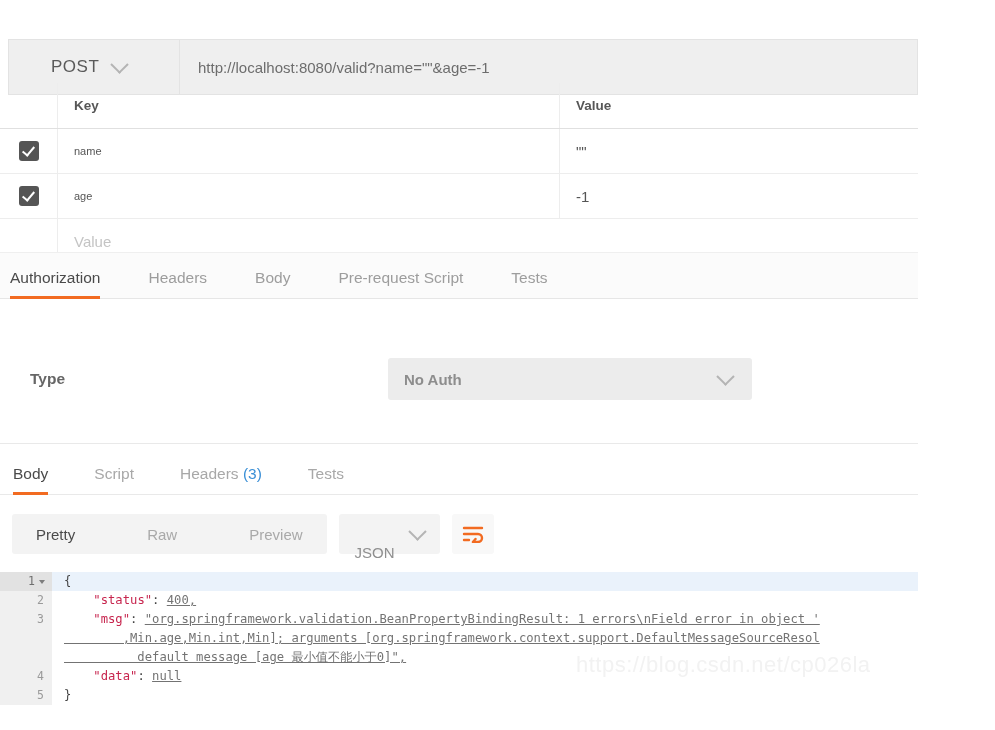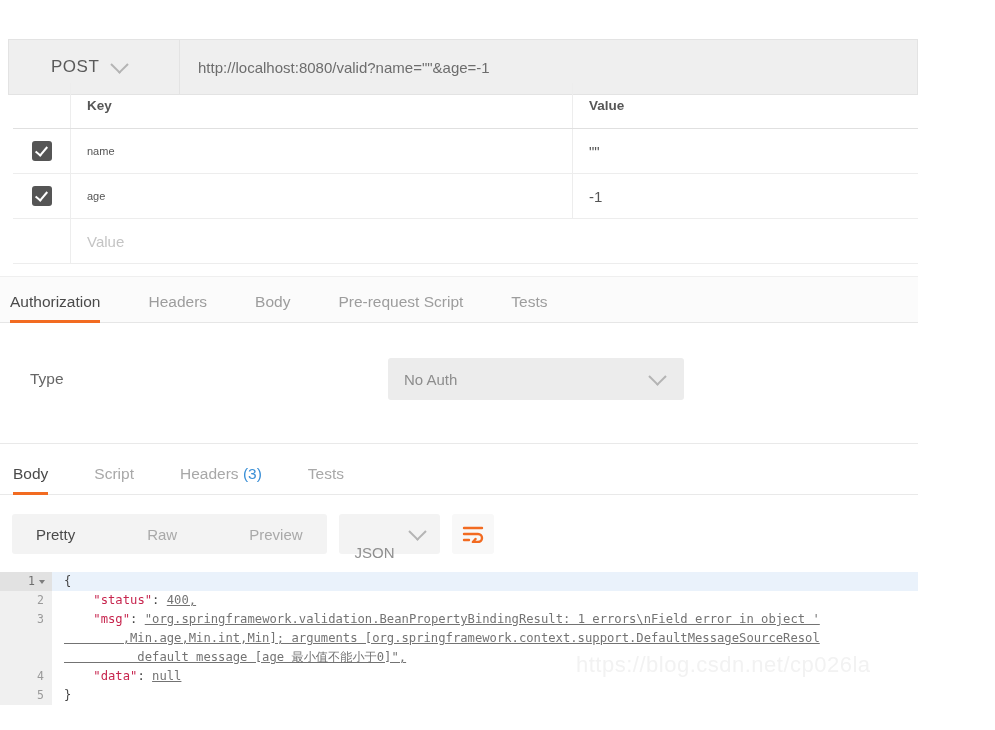--- a/index.html
+++ b/index.html
@@ -76,21 +76,20 @@
     left: 0;
     top: 83px;
     width: 918px;
   }
   .prow {
     display: flex;
     align-items: center;
     height: 45px;
     border-bottom: 1px solid #ededed;
     box-sizing: border-box;
-    margin-left: 13px;
   }
   .prow.head {
     height: 46px;
     border-bottom: 1px solid #e0e0e0;
   }
   .cell-chk {
     width: 58px;
     display: flex;
     align-items: center;
     justify-content: center;
@@ -140,21 +139,21 @@
     height: 10px;
     border-right: 2.4px solid #ffffff;
     border-bottom: 2.4px solid #ffffff;
     transform: rotate(40deg);
   }
 
   
   .reqtabs {
     position: absolute;
     left: 0;
-    top: 276px;
+    top: 252px;
     width: 918px;
     height: 47px;
     background: #fbfbfb;
     border-bottom: 1px solid #e6e6e6;
     border-top: 1px solid #efefef;
     display: flex;
     align-items: flex-end;
     box-sizing: border-box;
   }
   .rtab {
@@ -176,30 +175,31 @@
 
   
   .authrow {
     position: absolute;
     left: 0;
     top: 356px;
     width: 918px;
     height: 46px;
     display: flex;
     align-items: center;
+    font-weight: bold;
   }
   .type-label {
     width: 388px;
     padding-left: 30px;
     box-sizing: border-box;
     font-size: 15.5px;
     color: #666666;
   }
   .select {
-    width: 296px;
+    width: 364px;
     height: 42px;
     background: #ececec;
     border-radius: 3px;
     display: flex;
     align-items: center;
     justify-content: space-between;
     padding: 0 20px 0 16px;
     box-sizing: border-box;
   }
   .select .sel-text { font-size: 15px; color: #8d8d8d; }

